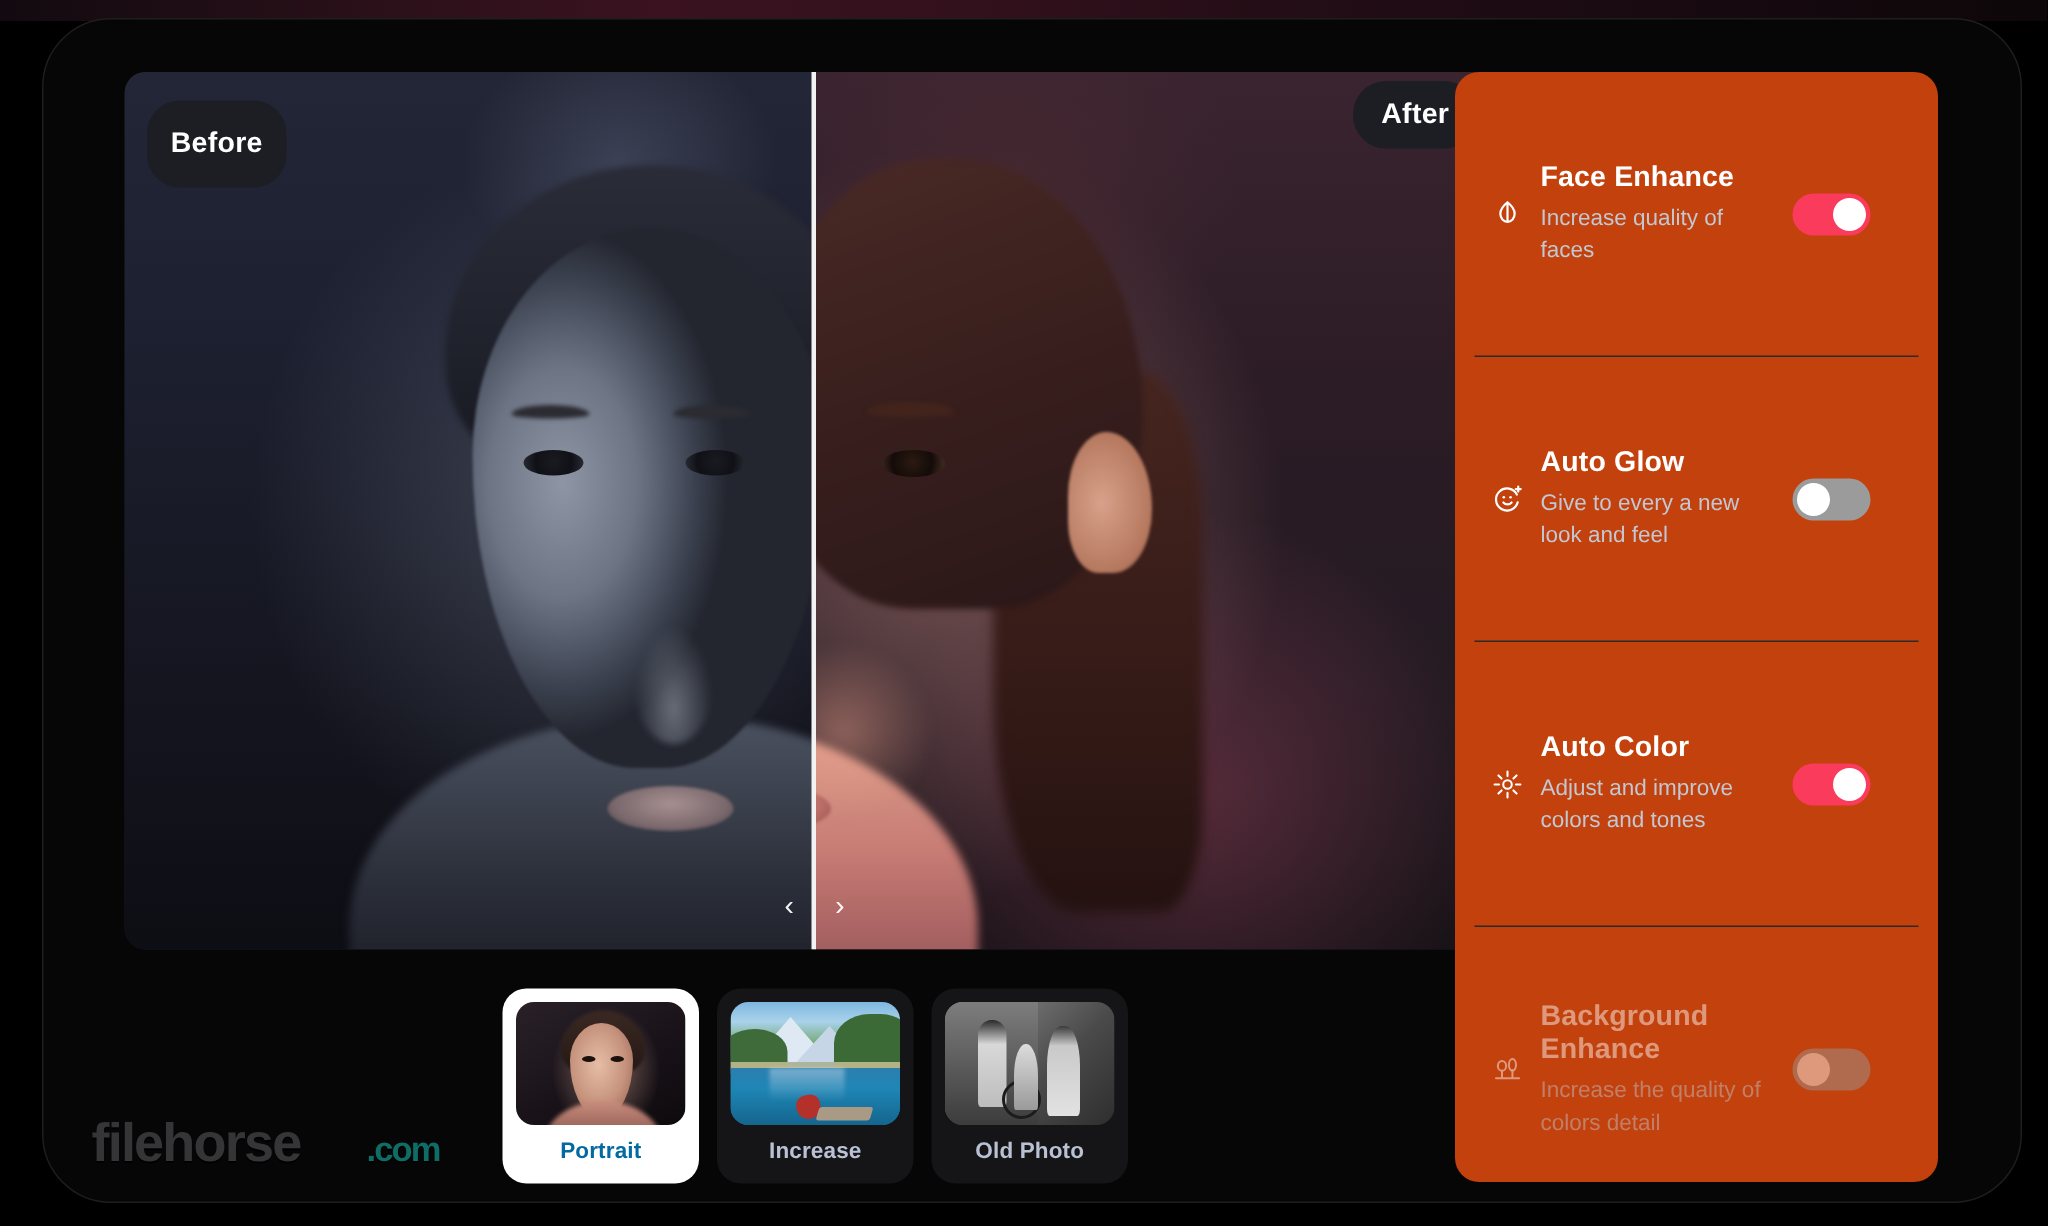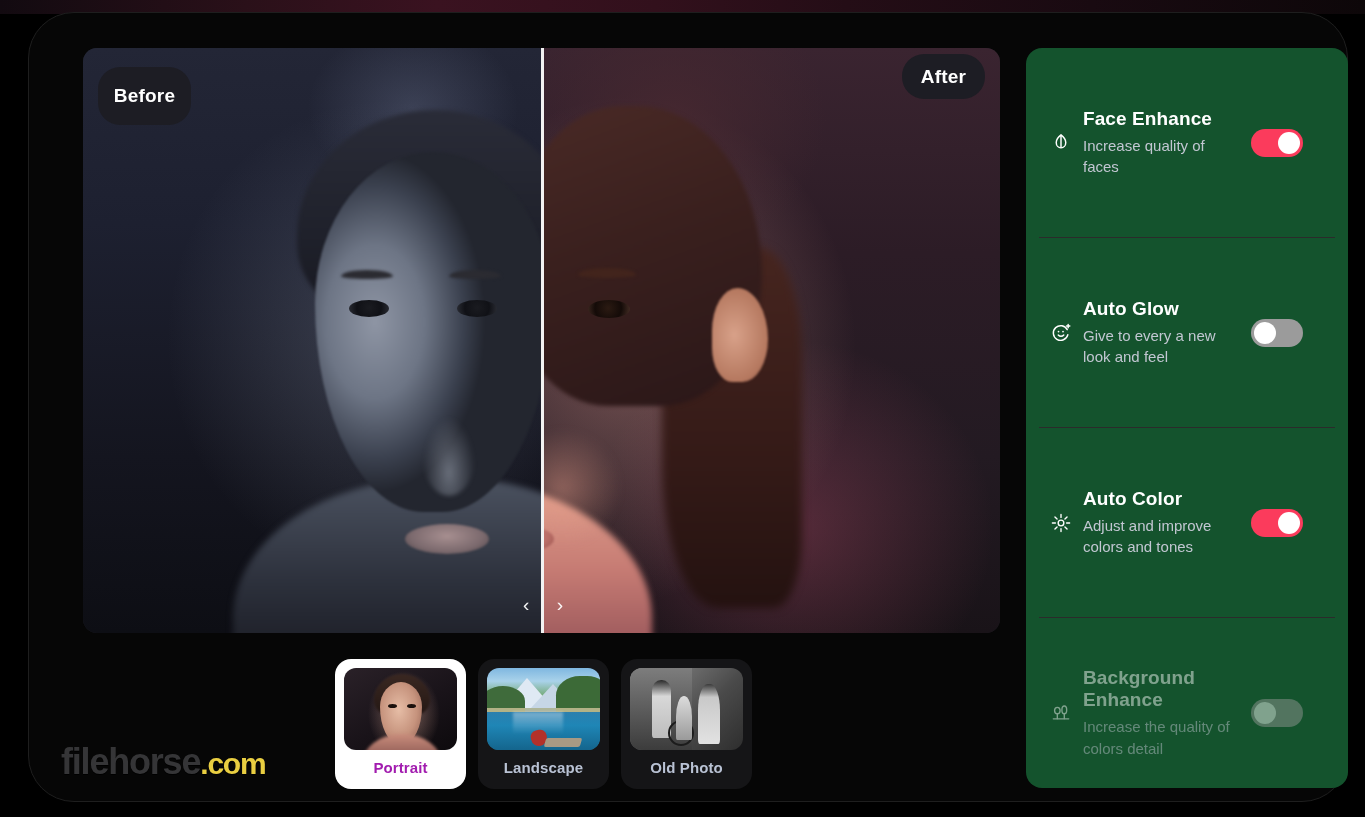--- a/index.html
+++ b/index.html
@@ -208,21 +208,21 @@
     position: absolute;
     left: 32px; bottom: 18px;
     font-size: 36px;
     font-weight: bold;
     letter-spacing: -1.2px;
     color: #3a3a3c;
     opacity: .92;
     text-shadow: 0 1px 0 #000;
     user-select: none;
   }
-  .watermark .dotcom { font-size: 30px; color: #fde047; }
+  .watermark .dotcom { font-size: 23px; color: #0f766e; margin-left: 44px; }
 
   
   .thumbs {
     position: absolute;
     left: 306px; top: 646px;
     display: flex;
     gap: 12px;
   }
   .thumb-card {
     width: 131px; height: 130px;
@@ -239,21 +239,21 @@
     overflow: hidden;
     position: relative;
   }
   .thumb-label {
     margin-top: 9px;
     font-size: 15px;
     font-weight: bold;
     color: #b9c2d4;
     letter-spacing: .1px;
   }
-  .thumb-card.selected .thumb-label { color: #a21caf; }
+  .thumb-card.selected .thumb-label { color: #0369a1; }
 
   
   .tp {
     position: absolute; inset: 0;
     background:
       radial-gradient(ellipse 50px 60px at 60px 46px, rgba(220,170,150,.55), transparent 72%),
       linear-gradient(150deg, #2a2128 0%, #191319 55%, #0d0a0d 100%);
   }
   .tp-face {
     position: absolute; left: 36px; top: 14px; width: 42px; height: 62px;
@@ -314,23 +314,23 @@
     background: linear-gradient(180deg, #dcdcdc 0%, #9a9a9a 100%); }
   .to-p3 { position: absolute; left: 68px; top: 16px; width: 22px; height: 60px;
     border-radius: 44% 44% 8% 8%;
     background: linear-gradient(180deg, #3b3b3b 0%, #c9c9c9 22%, #e2e2e2 100%); }
   .to-bike { position: absolute; left: 38px; top: 52px; width: 26px; height: 26px;
     border: 2px solid #1c1c1c; border-radius: 50%; }
 
   
   .panel {
     position: absolute;
-    left: 997px; top: 35px;
+    left: 941px; top: 35px;
     width: 322px; height: 740px;
-    background: #14532d;
+    background: #c2410c;
     border-radius: 16px;
     padding: 0 13px;
   }
   .opt {
     position: relative;
     display: flex;
     align-items: center;
     height: 190px;
     border-bottom: 1px solid #2b2b2b;
   }
@@ -448,21 +448,21 @@
           <div class="tl-mtn1"></div>
           <div class="tl-mtn2"></div>
           <div class="tl-hillL"></div>
           <div class="tl-hillR"></div>
           <div class="tl-shore"></div>
           <div class="tl-water"></div>
           <div class="tl-refl"></div>
           <div class="tl-boat"></div>
           <div class="tl-dock"></div>
         </div>
-        <div class="thumb-label">Landscape</div>
+        <div class="thumb-label">Increase</div>
       </div>
 
       <div class="thumb-card">
         <div class="thumb-img">
           <div class="to"></div>
           <div class="to-wall"></div>
           <div class="to-p1"></div>
           <div class="to-bike"></div>
           <div class="to-p2"></div>
           <div class="to-p3"></div>

